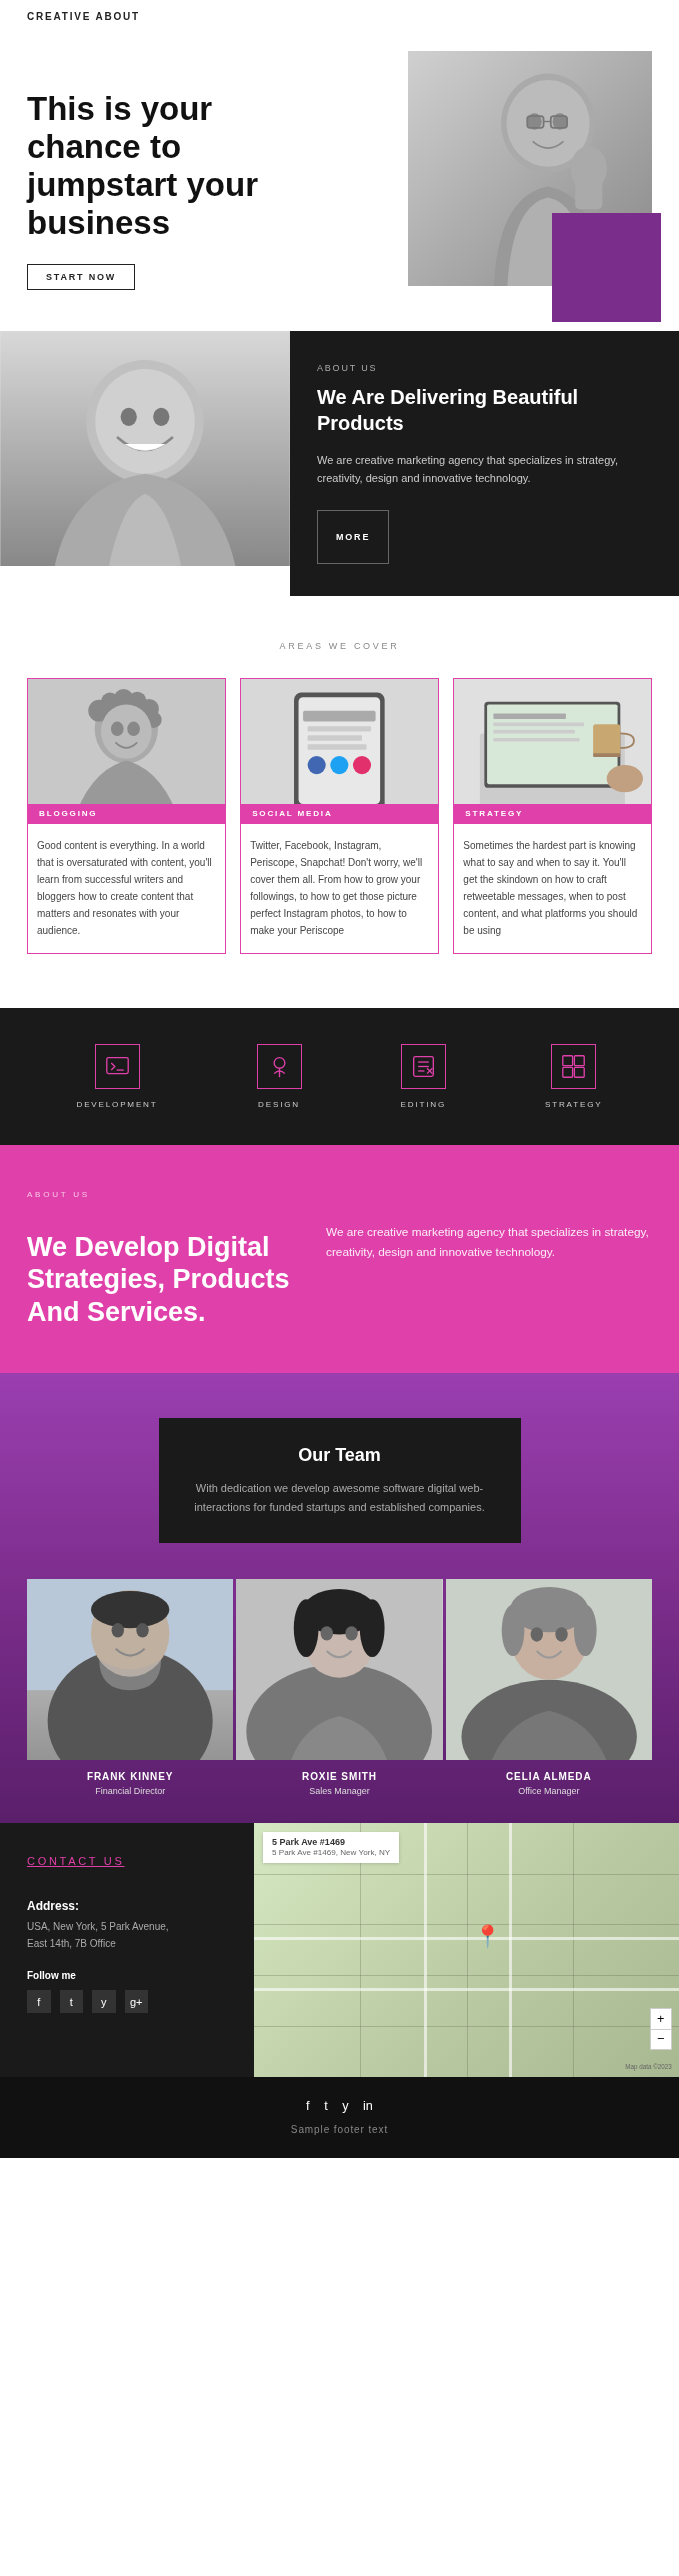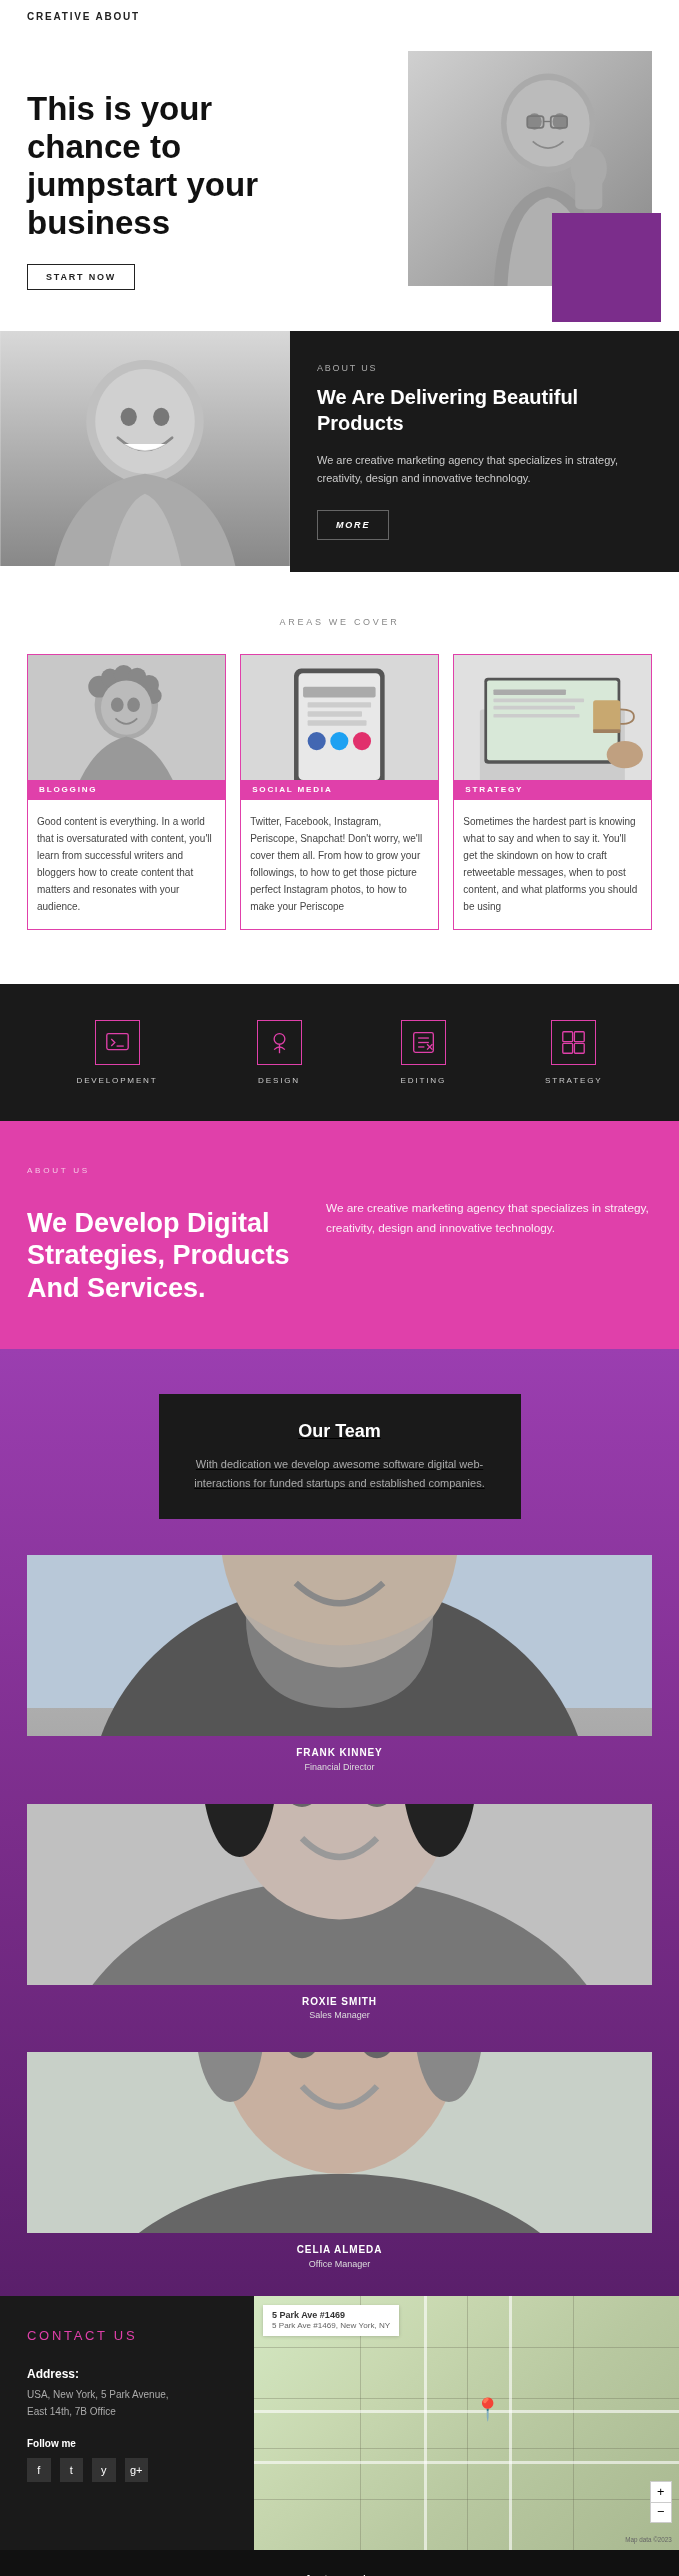--- a/index.html
+++ b/index.html
@@ -112,29 +112,28 @@
     }
     .about-desc {
       font-size: 11px;
       color: #ccc;
       line-height: 1.7;
       margin-bottom: 22px;
     }
     .about-btn {
       display: inline-block;
       border: 0.9px solid #666;
-      padding: 9px 18px;
+      padding: 21px 18px;
       font-size: 9px;
       font-weight: 700;
       letter-spacing: 1.8px;
       color: #fff;
       text-transform: uppercase;
       cursor: pointer;
       background: transparent;
-      font-style: italic;
     }
 
     
     .areas-section {
       padding: 45px 27px 27px;
     }
     .section-label-center {
       text-align: center;
       font-size: 9px;
       letter-spacing: 2.7px;
@@ -253,38 +252,36 @@
       background: linear-gradient(180deg, #9b3eb0 0%, #7b2d8b 50%, #5a1f6b 100%);
       padding: 45px 27px 27px;
       position: relative;
     }
     .team-card {
       background: #1a1a1a;
       padding: 27px;
       text-align: center;
       max-width: 362px;
       margin: 0 auto 36px;
-      text-decoration: underline;
     }
     .team-card-title {
       font-size: 18px;
       font-weight: 700;
       color: #fff;
       margin-bottom: 12.7px;
     }
     .team-card-desc {
       font-size: 11px;
       color: #aaa;
       line-height: 1.7;
     }
     .team-members {
       display: flex;
-      gap: 32px;
+      gap: 3px;
       justify-content: center;
-      flex-direction: column;
     }
     .team-member {
       flex: 1;
       text-align: center;
     }
     .member-photo {
       width: 100%;
       height: 181px;
       background: #ccc;
       margin-bottom: 11px;
@@ -307,25 +304,26 @@
     .contact-section {
       display: flex;
       min-height: 254px;
     }
     .contact-left {
       flex: 0 0 254px;
       background: #1a1a1a;
       padding: 32px 27px;
     }
     .contact-label {
-      font-size: 13px;
+      font-size: 11px;
       letter-spacing: 2.7px;
       text-transform: uppercase;
       color: #e040aa;
-      margin-bottom: 24px;
+      margin-bottom: 32px;
+      text-decoration: underline;
     }
     .contact-address-label {
       font-size: 12px;
       font-weight: 700;
       color: #fff;
       margin-bottom: 5px;
     }
     .contact-address-text {
       font-size: 10px;
       color: #aaa;

